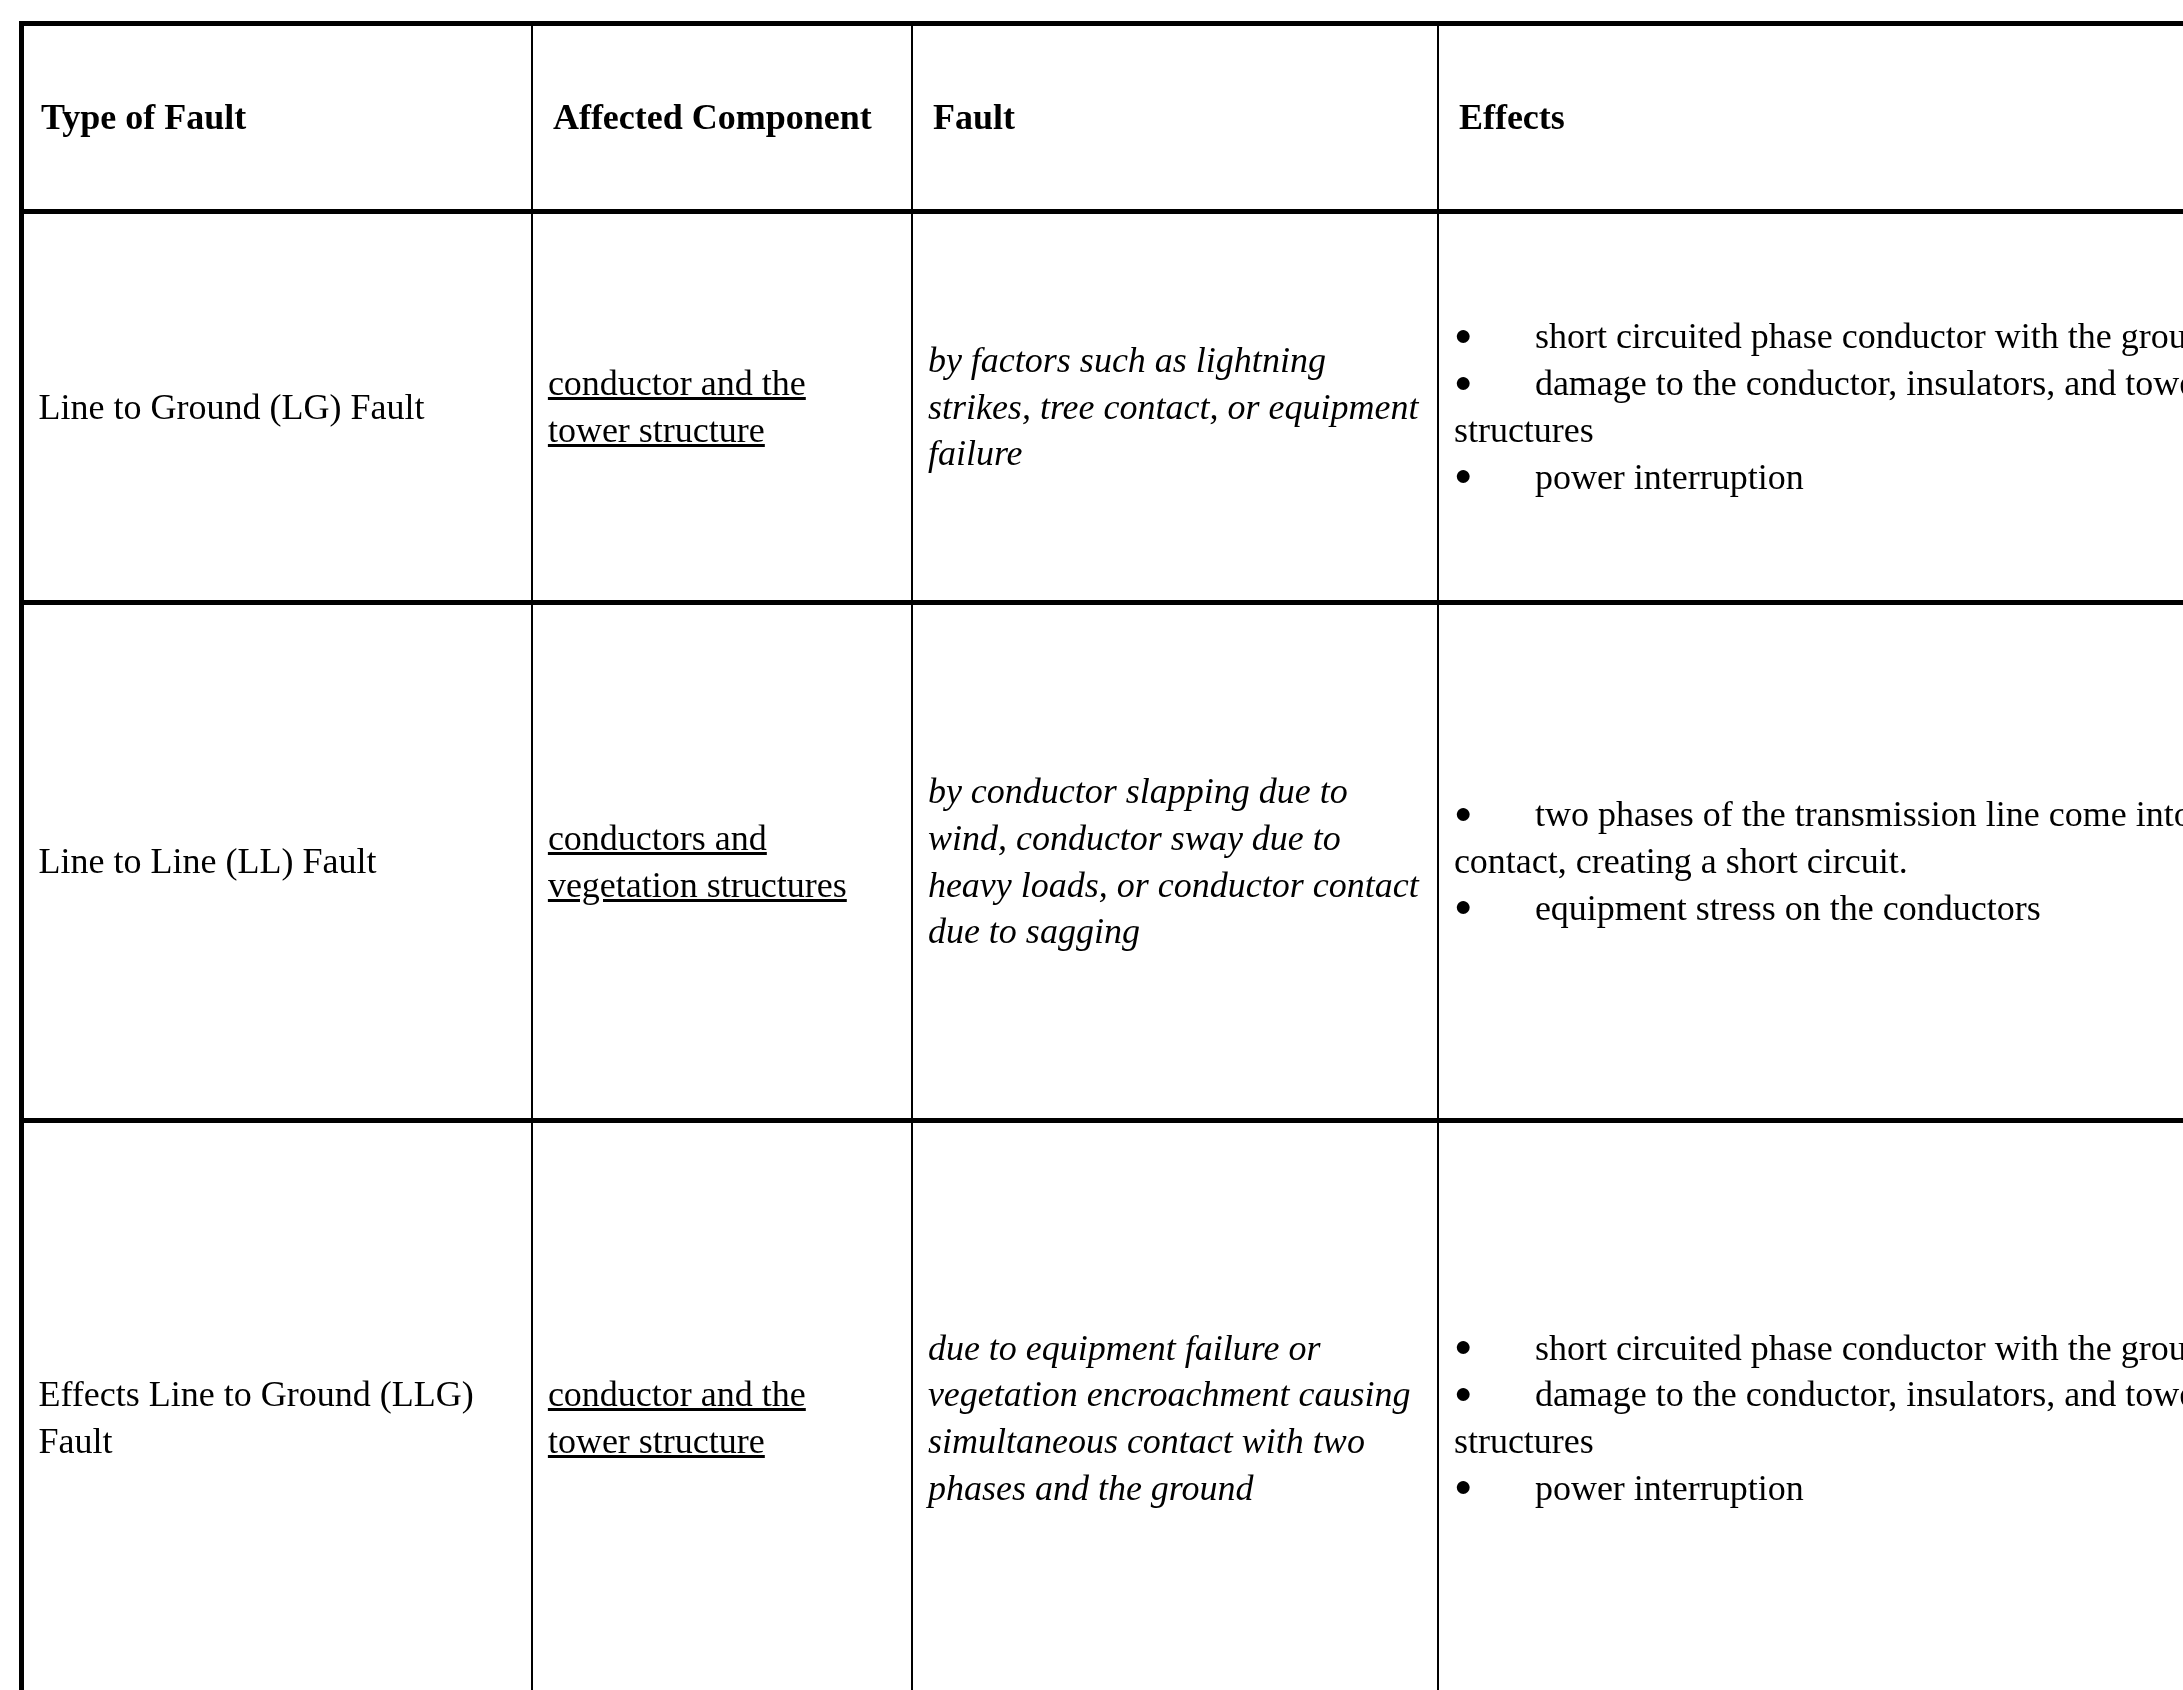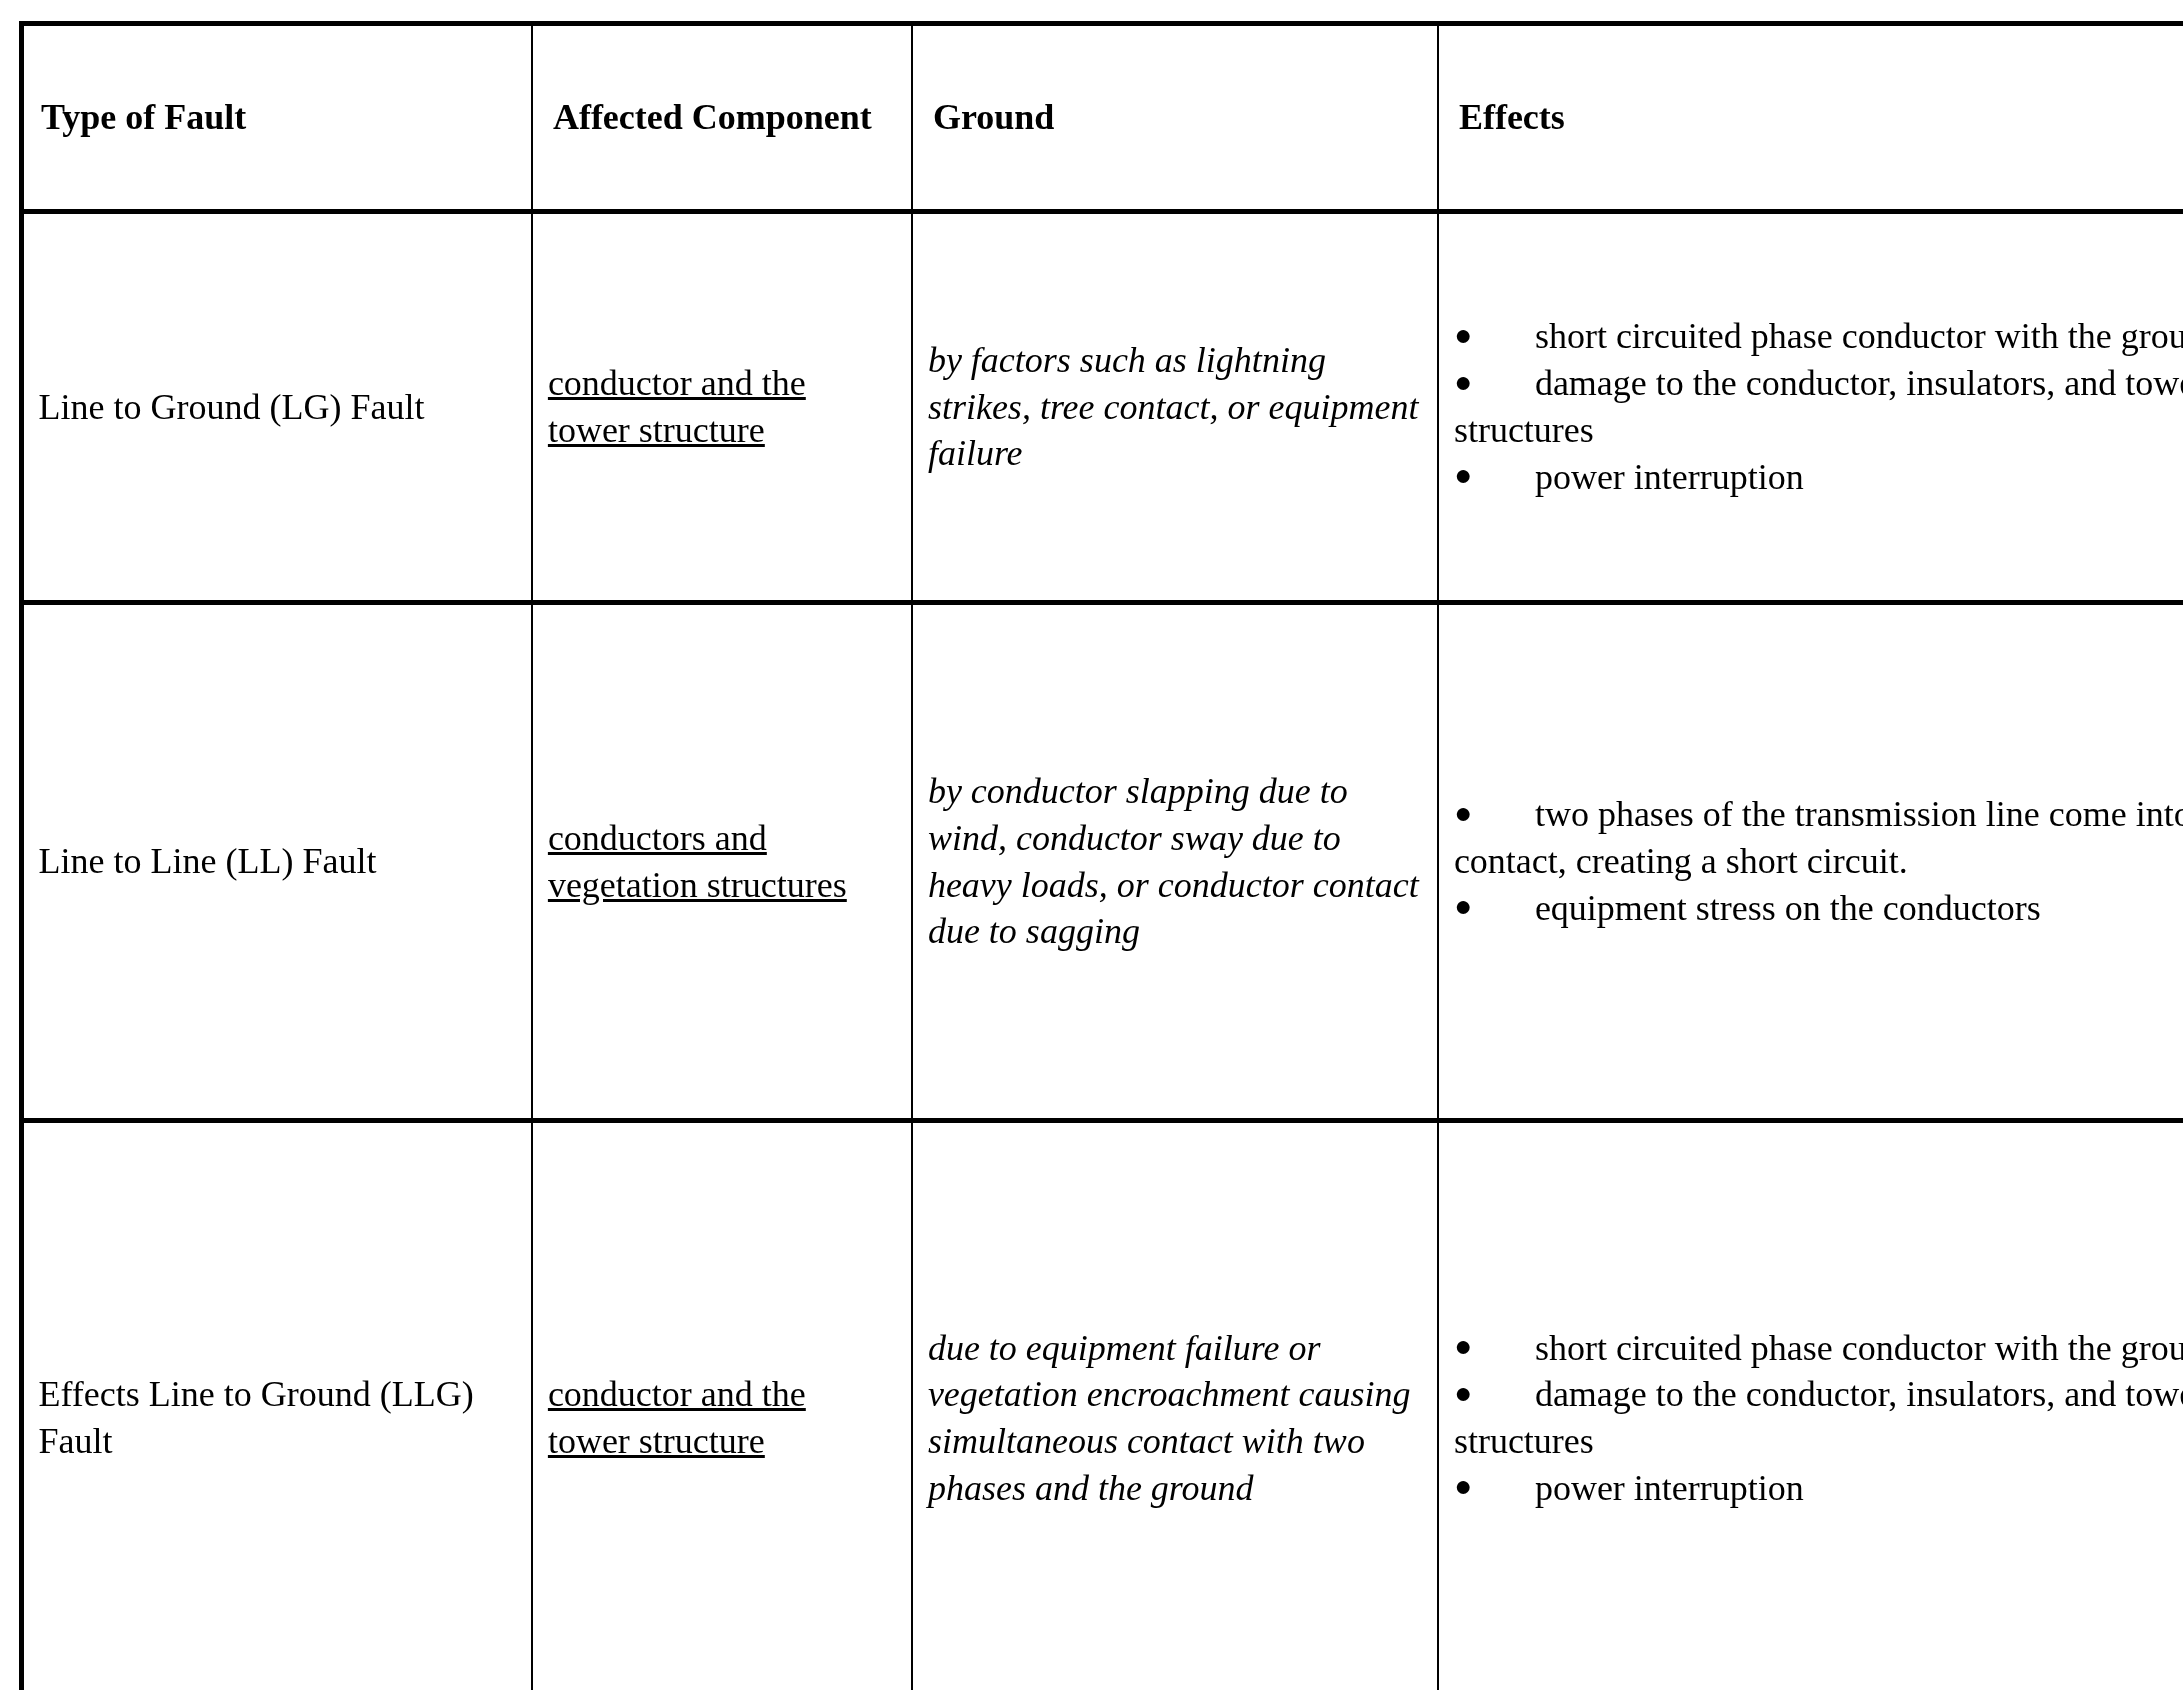--- a/index.html
+++ b/index.html
@@ -144,21 +144,21 @@
 <body>
 
 <div class="page">
 
   <table class="fault-table">
 
     <thead>
       <tr class="head-row">
         <th class="col-type">Type of Fault</th>
         <th class="col-comp">Affected Component</th>
-        <th class="col-causes">Ground</th>
+        <th class="col-causes">Fault</th>
         <th class="col-effects">Effects</th>
       </tr>
     </thead>
 
     <tbody>
 
       <tr class="body-row row-lg">
         <td class="col-type cell-type">
           <p class="para">Line to Ground (LG) Fault</p>
         </td>

